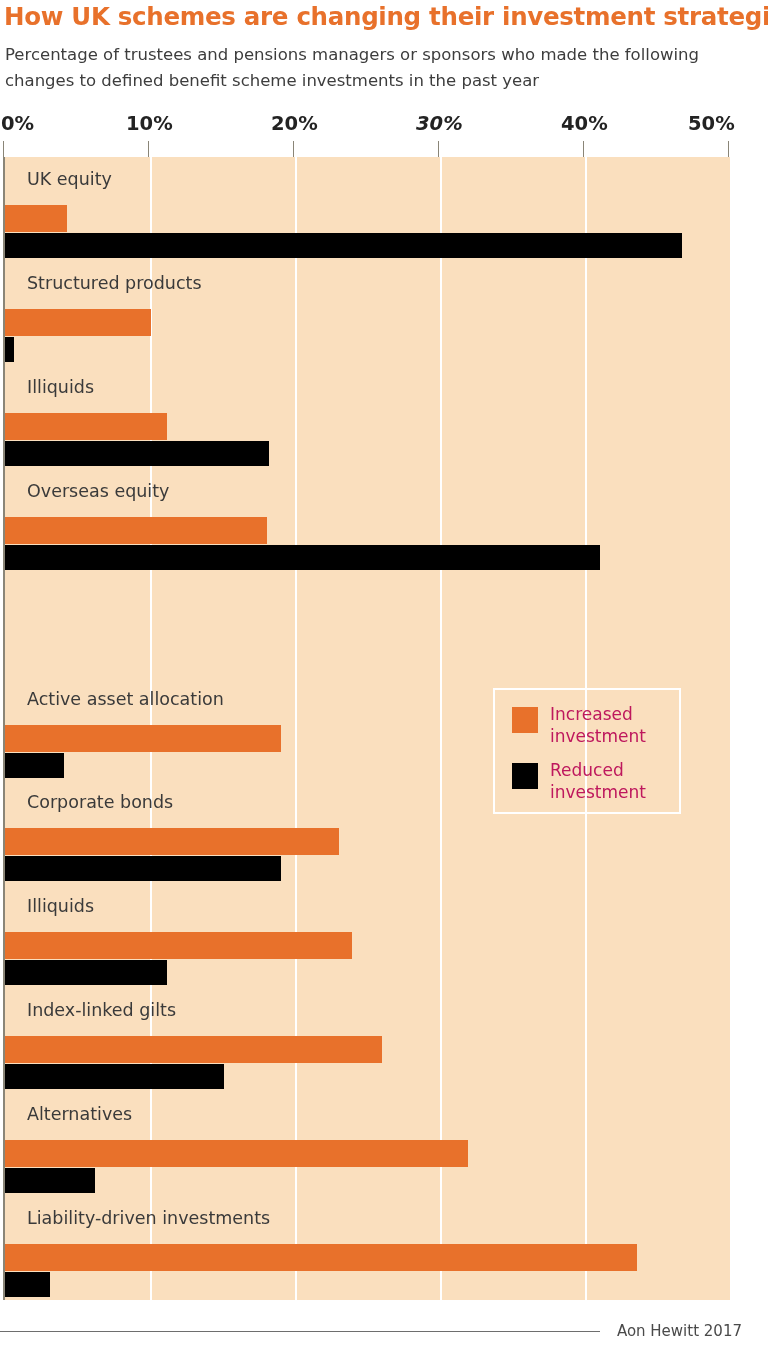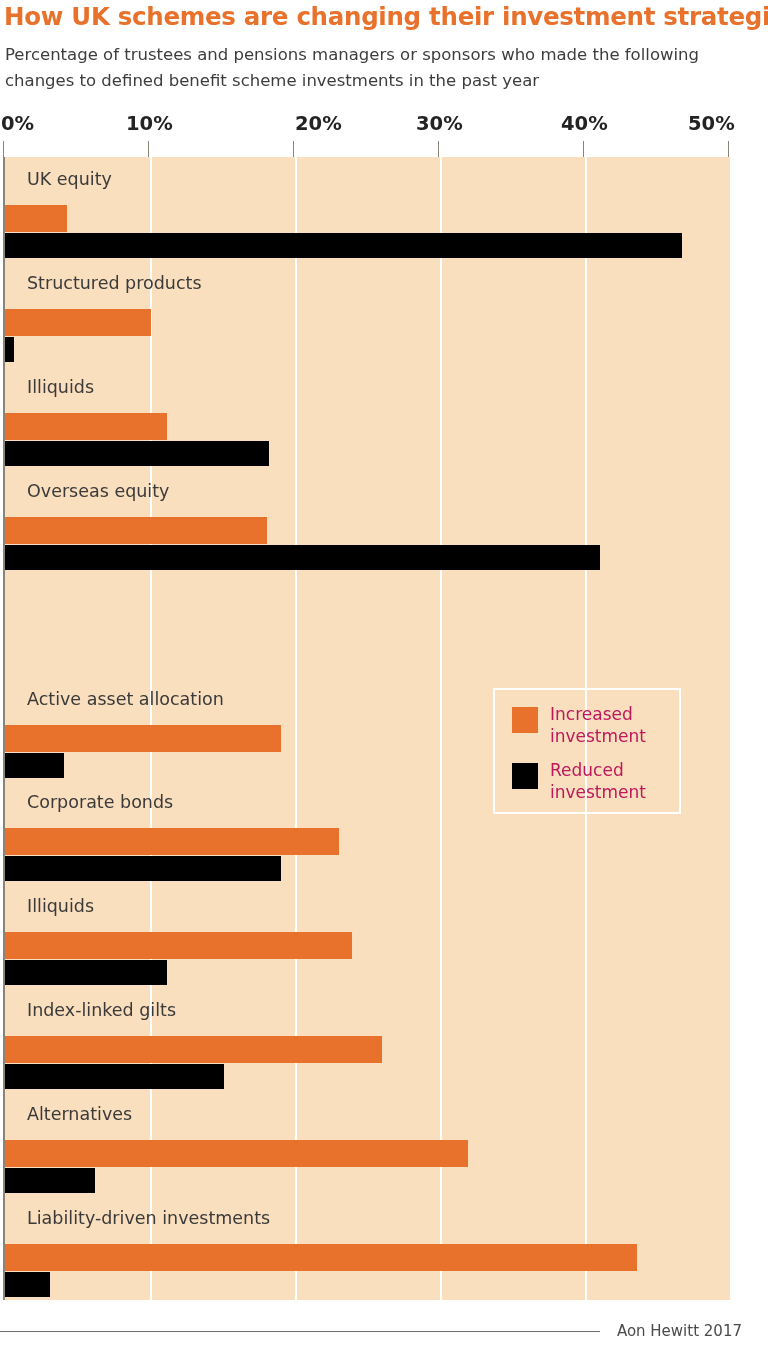--- a/index.html
+++ b/index.html
@@ -174,23 +174,23 @@
 <div class="header">
   <div class="chart-title">How UK schemes are changing their investment strategies</div>
   <div class="chart-subtitle">Percentage of trustees and pensions managers or sponsors who made the following changes to defined benefit scheme investments in the past year</div>
 </div>
 
 <div class="axis" id="axis">
     <div class="axis-tick-label" style="left: 1px;">0%</div>
     <div class="axis-tick-mark" style="left: 3px;"></div>
     <div class="axis-tick-label" style="left: 126px;">10%</div>
     <div class="axis-tick-mark" style="left: 148px;"></div>
-    <div class="axis-tick-label" style="left: 271px; margin-left: 24px;">20%</div>
+    <div class="axis-tick-label" style="left: 271px;">20%</div>
     <div class="axis-tick-mark" style="left: 293px;"></div>
-    <div class="axis-tick-label" style="left: 416px;">30%</div>
+    <div class="axis-tick-label" style="left: 416px; font-style: italic;">30%</div>
     <div class="axis-tick-mark" style="left: 438px;"></div>
     <div class="axis-tick-label" style="left: 561px;">40%</div>
     <div class="axis-tick-mark" style="left: 583px;"></div>
     <div class="axis-tick-label" style="left: 688px;">50%</div>
     <div class="axis-tick-mark" style="left: 728px;"></div>
   </div>
 
 <div class="plot" id="plot">
 
   <div class="gridline" style="left: 145px;"></div>

